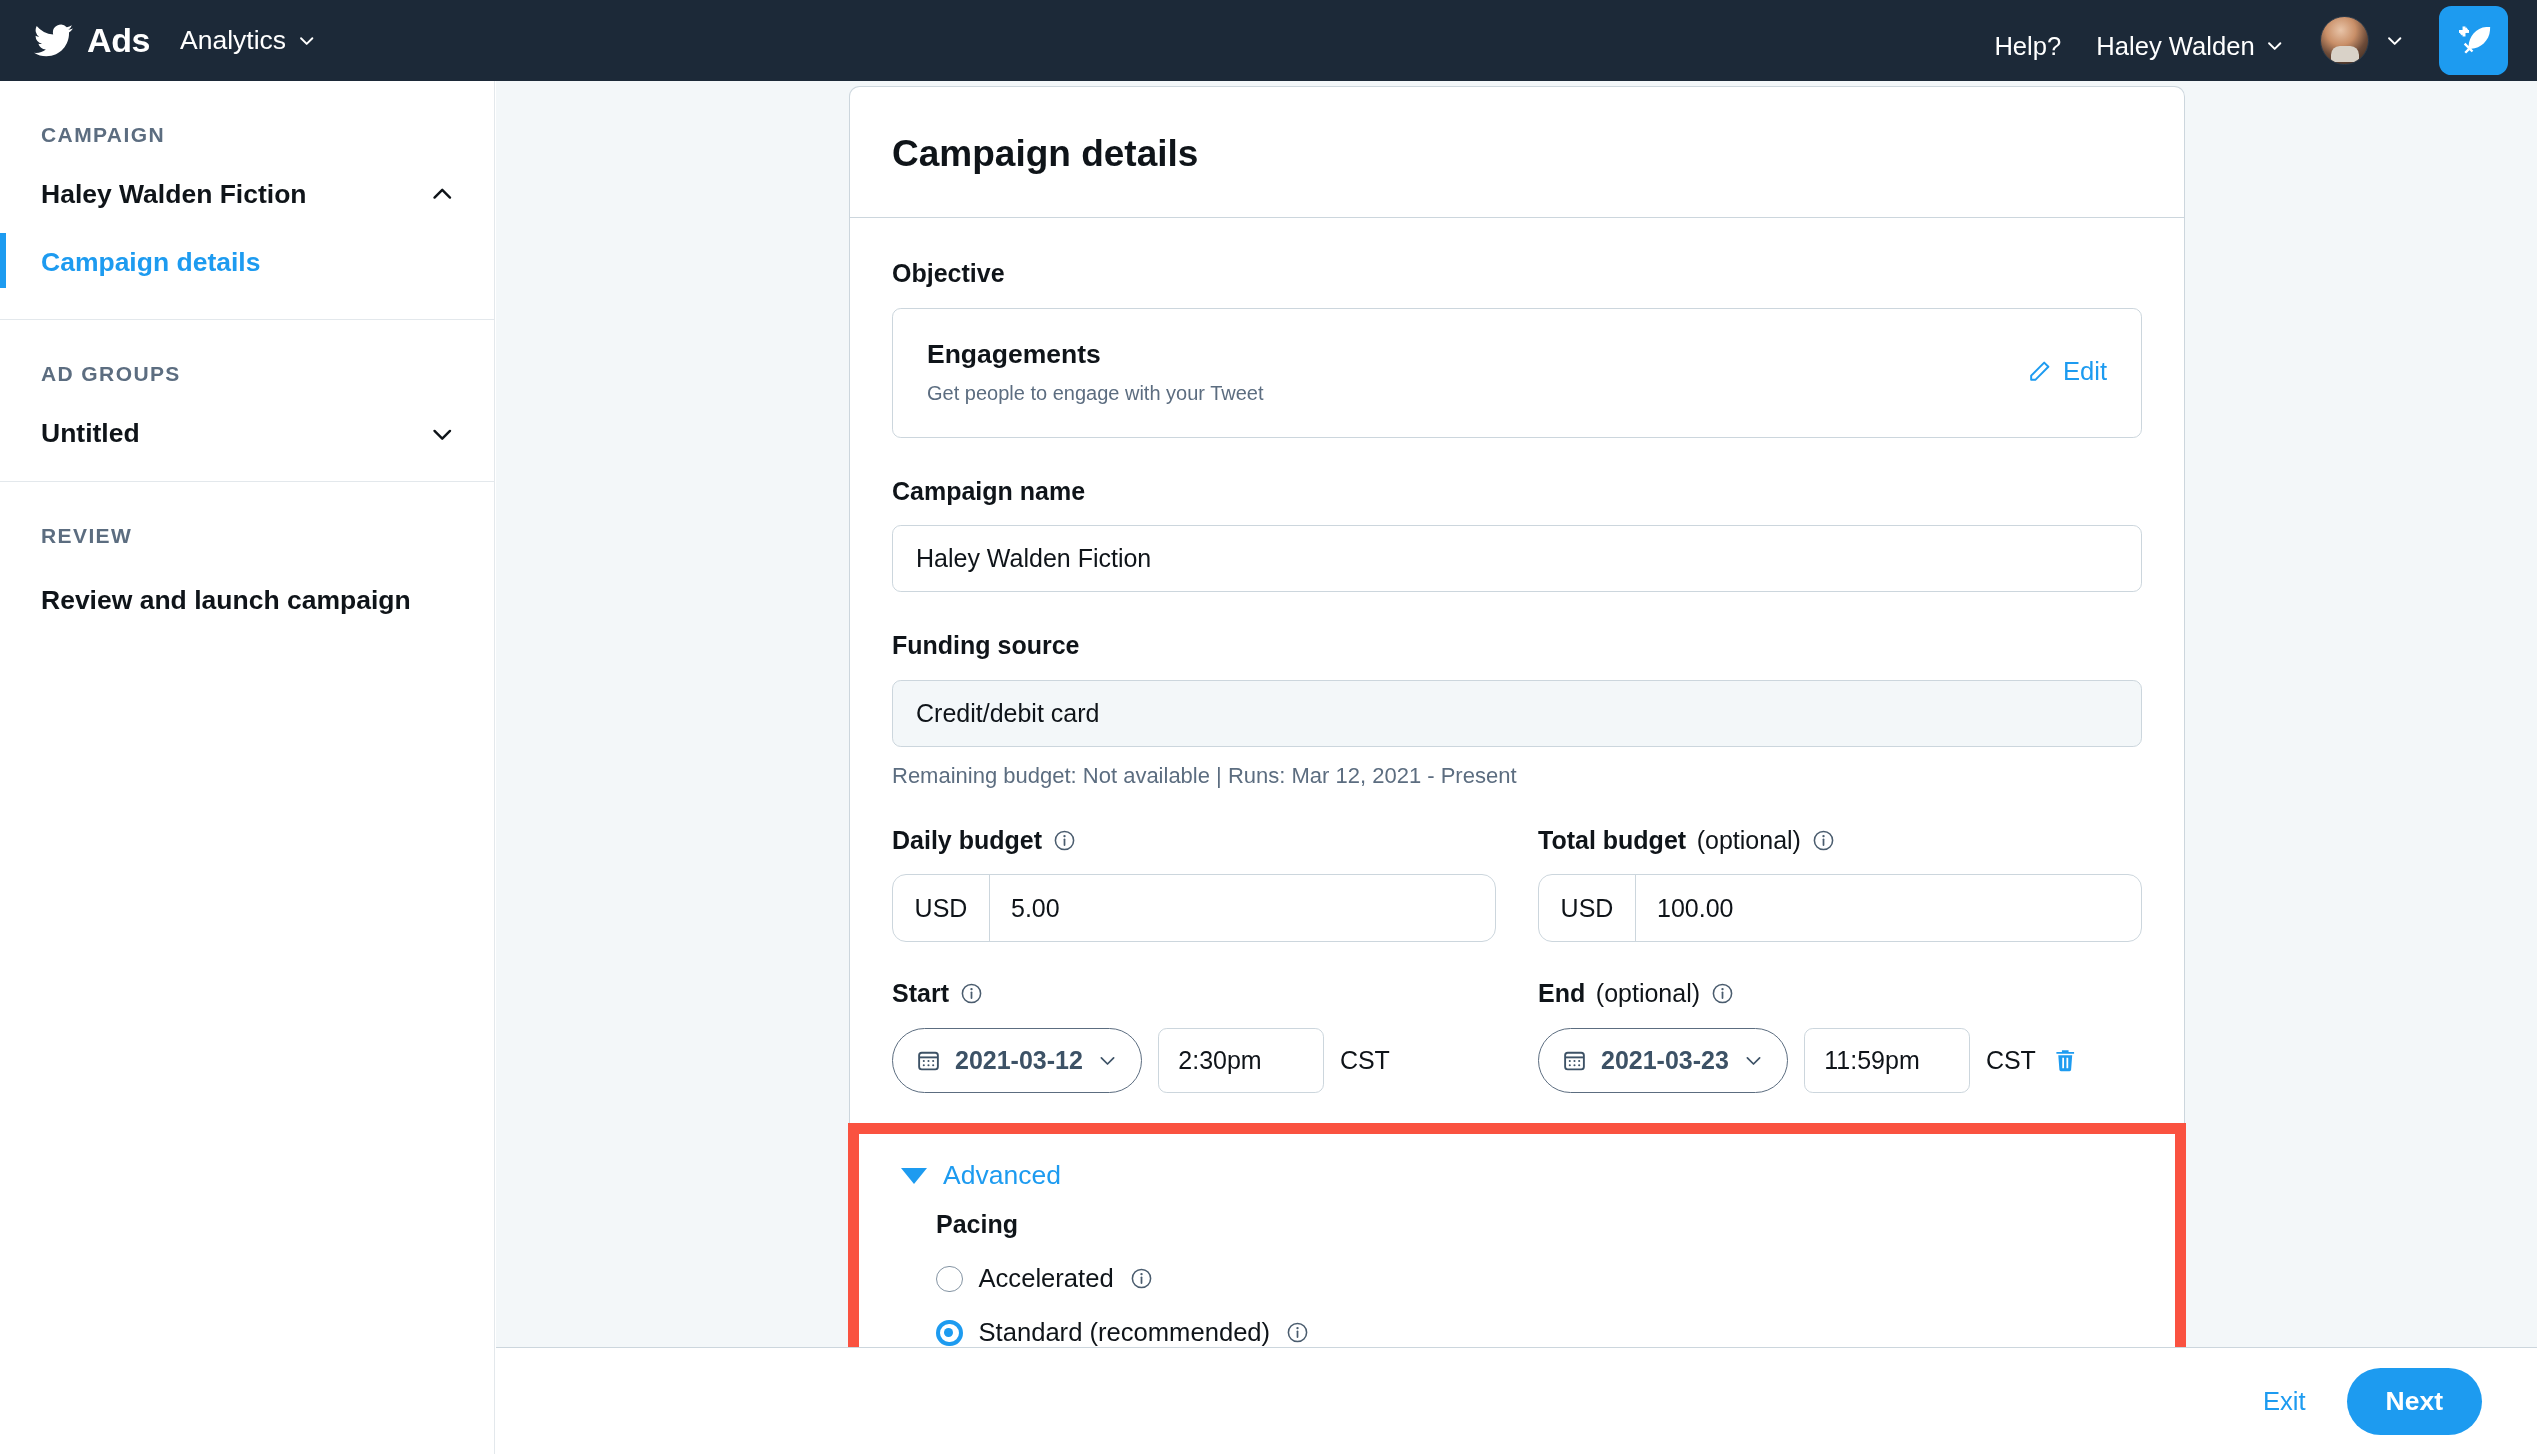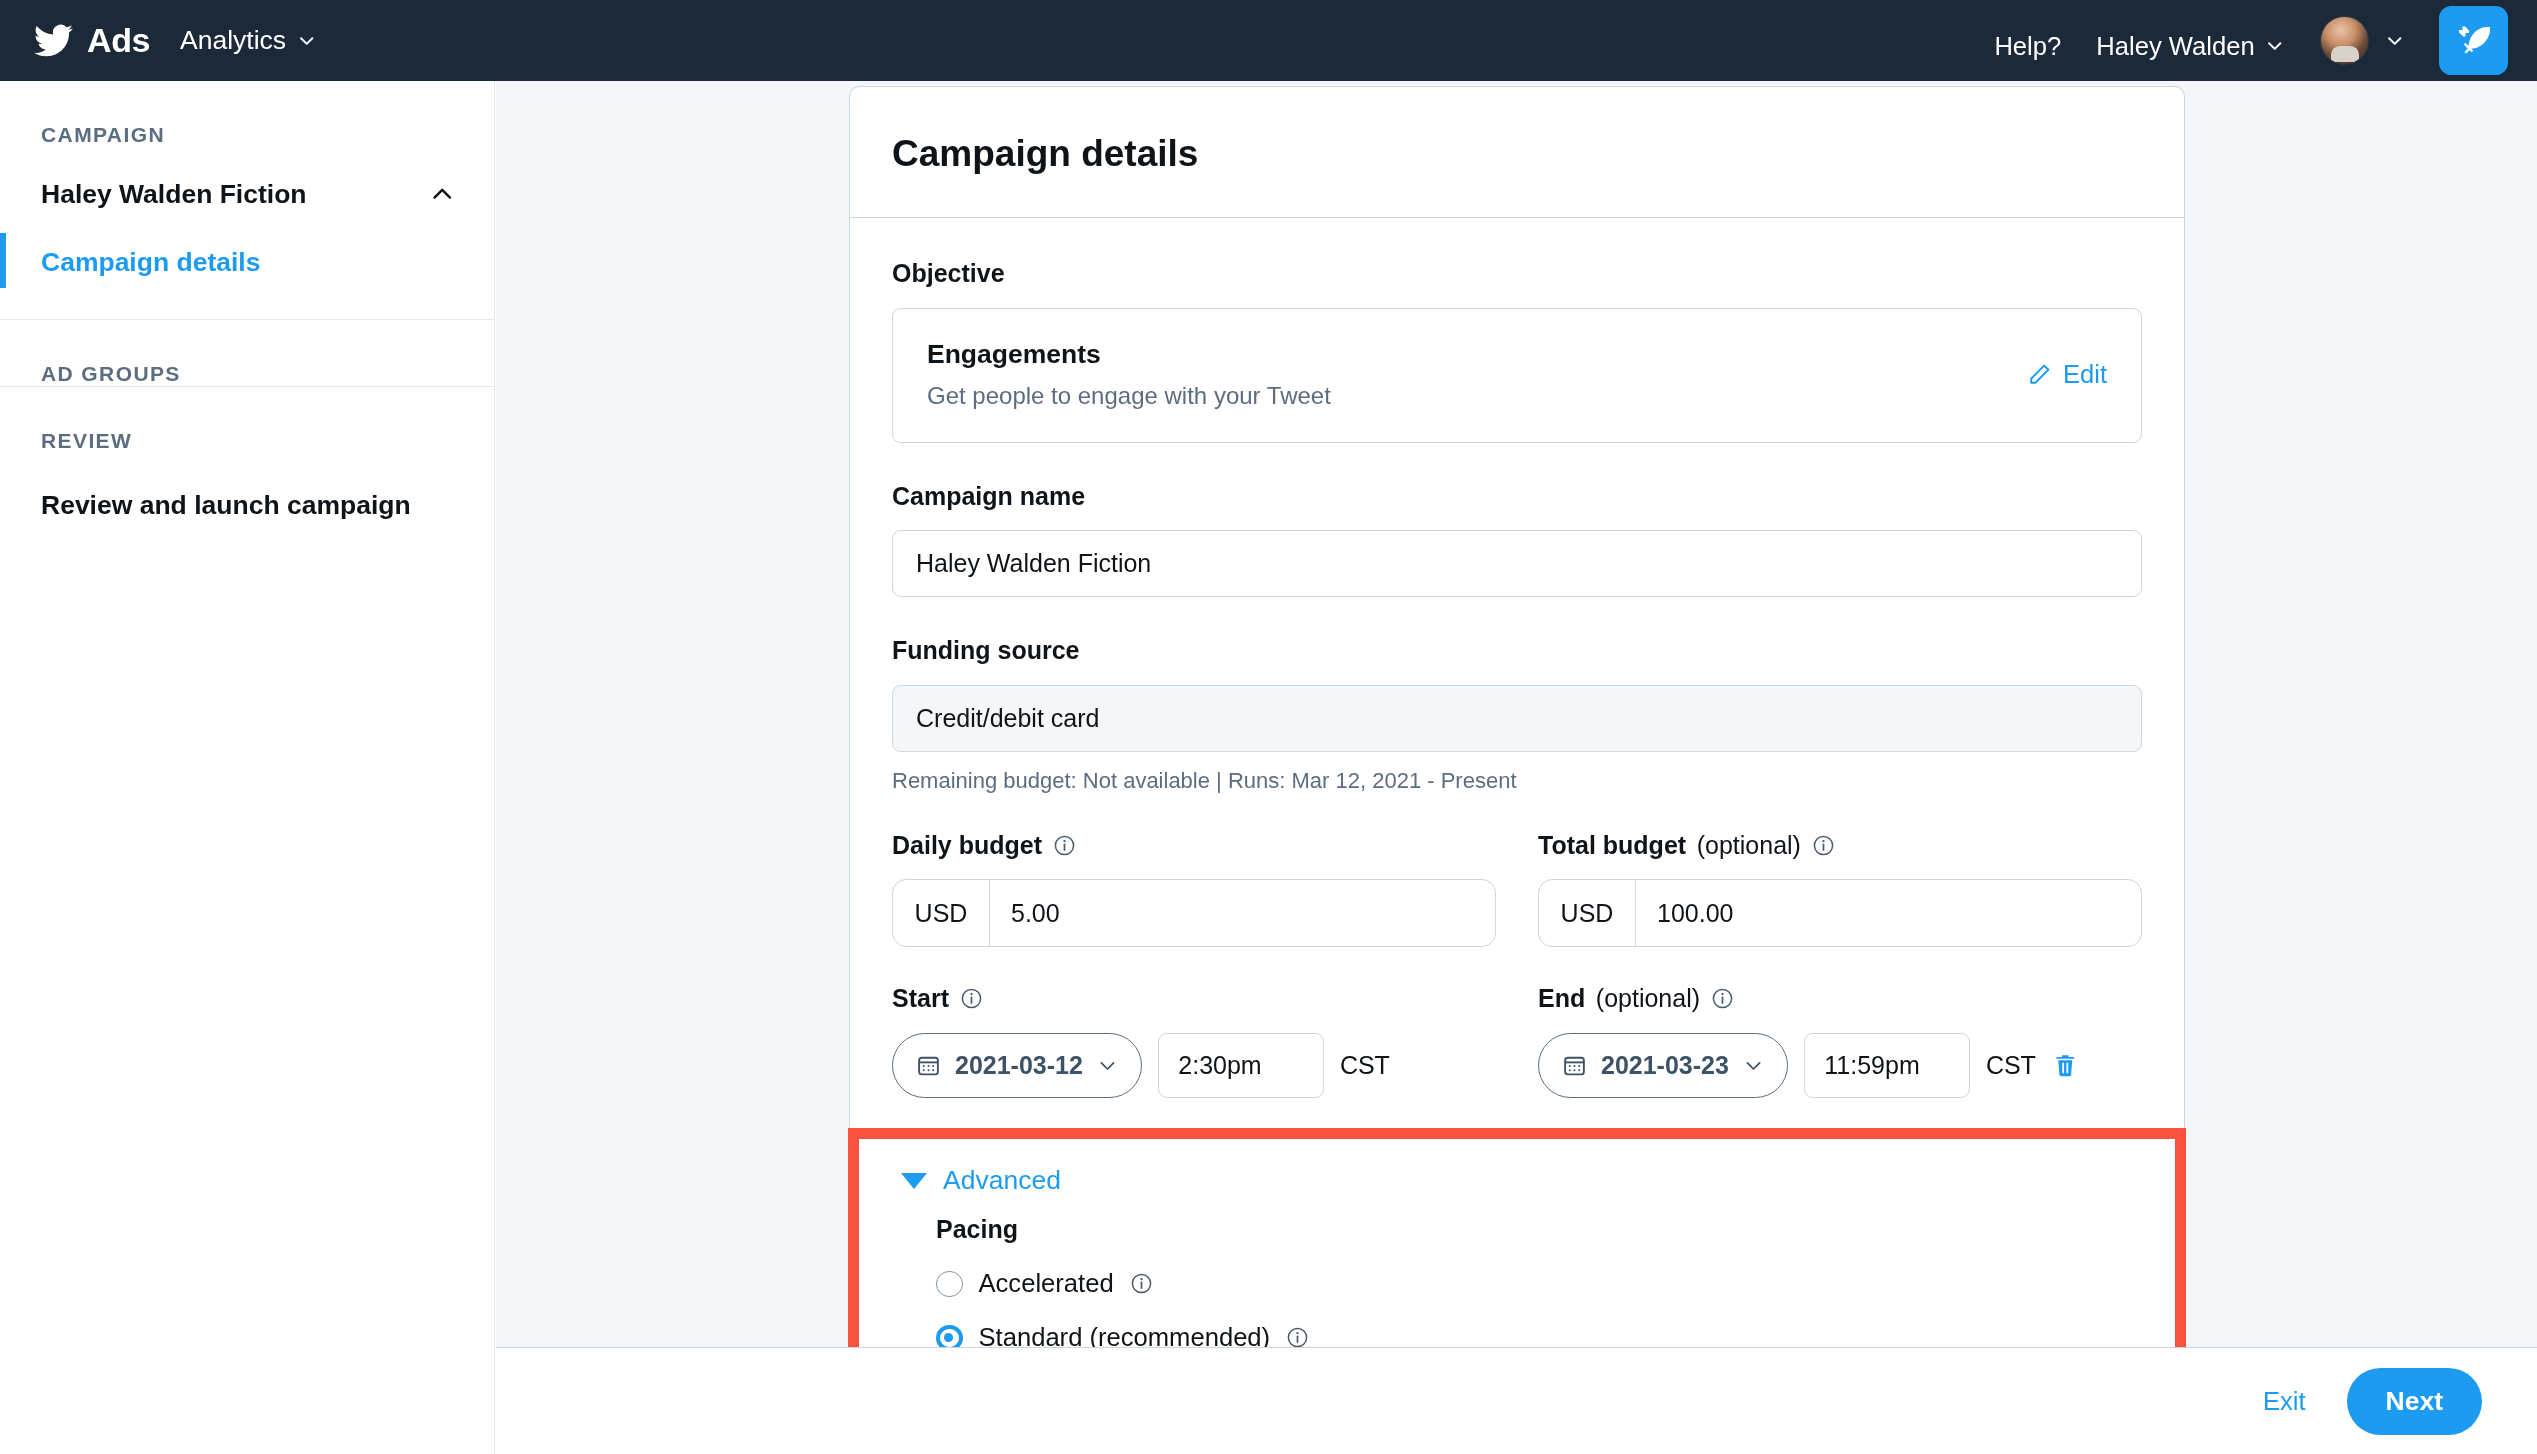--- a/index.html
+++ b/index.html
@@ -106,21 +106,21 @@
   }
   .field-label .optional { font-weight: normal; }
 
   .objective-box {
     margin-top: 19.4px;
     border: 1.8px solid #ccd6dd; border-radius: 8.8px;
     padding: 30px 34px 32px 34px;
     display: flex; align-items: center; justify-content: space-between;
   }
   .obj-title { font-size: 26.5px; font-weight: bold; color: #0f1419; }
-  .obj-desc { font-size: 24px; color: #5c6d80; margin-top: 12.3px; }
+  .obj-desc { font-size: 20px; color: #5c6d80; margin-top: 12.3px; }
   .edit-link {
     display: flex; align-items: center; gap: 10.6px;
     color: #1d9bf0; font-size: 25.6px; cursor: pointer;
   }
 
   .text-input {
     margin-top: 19.4px; width: 100%; height: 67px;
     border: 1.8px solid #ccd6dd; border-radius: 8.8px;
     display: flex; align-items: center; padding: 0 23px;
     font-size: 25px; color: #0f1419; background: #fff;
@@ -281,20 +281,28 @@
             </svg>
         </span>
       </div>
       <div class="side-sub active">
         <span class="side-sub-label">Campaign details</span>
       </div>
     </div>
 
     <div class="side-section">
       <div class="side-heading">AD GROUPS</div>
+      <div class="side-row">
+        <span class="side-row-title">Untitled</span>
+        <span class="icon">
+          <svg width="26.5" height="26.5" viewBox="0 0 24 24">
+              <path fill="none" stroke="#0f1419" stroke-width="2.2" stroke-linecap="round" stroke-linejoin="round" d="M5 9l7 7 7-7"></path>
+            </svg>
+        </span>
+      </div>
     </div>
 
     <div class="side-section">
       <div class="side-heading">REVIEW</div>
       <div class="side-item">
         <span class="side-item-label">Review and launch campaign</span>
       </div>
     </div>
   </div>
 

